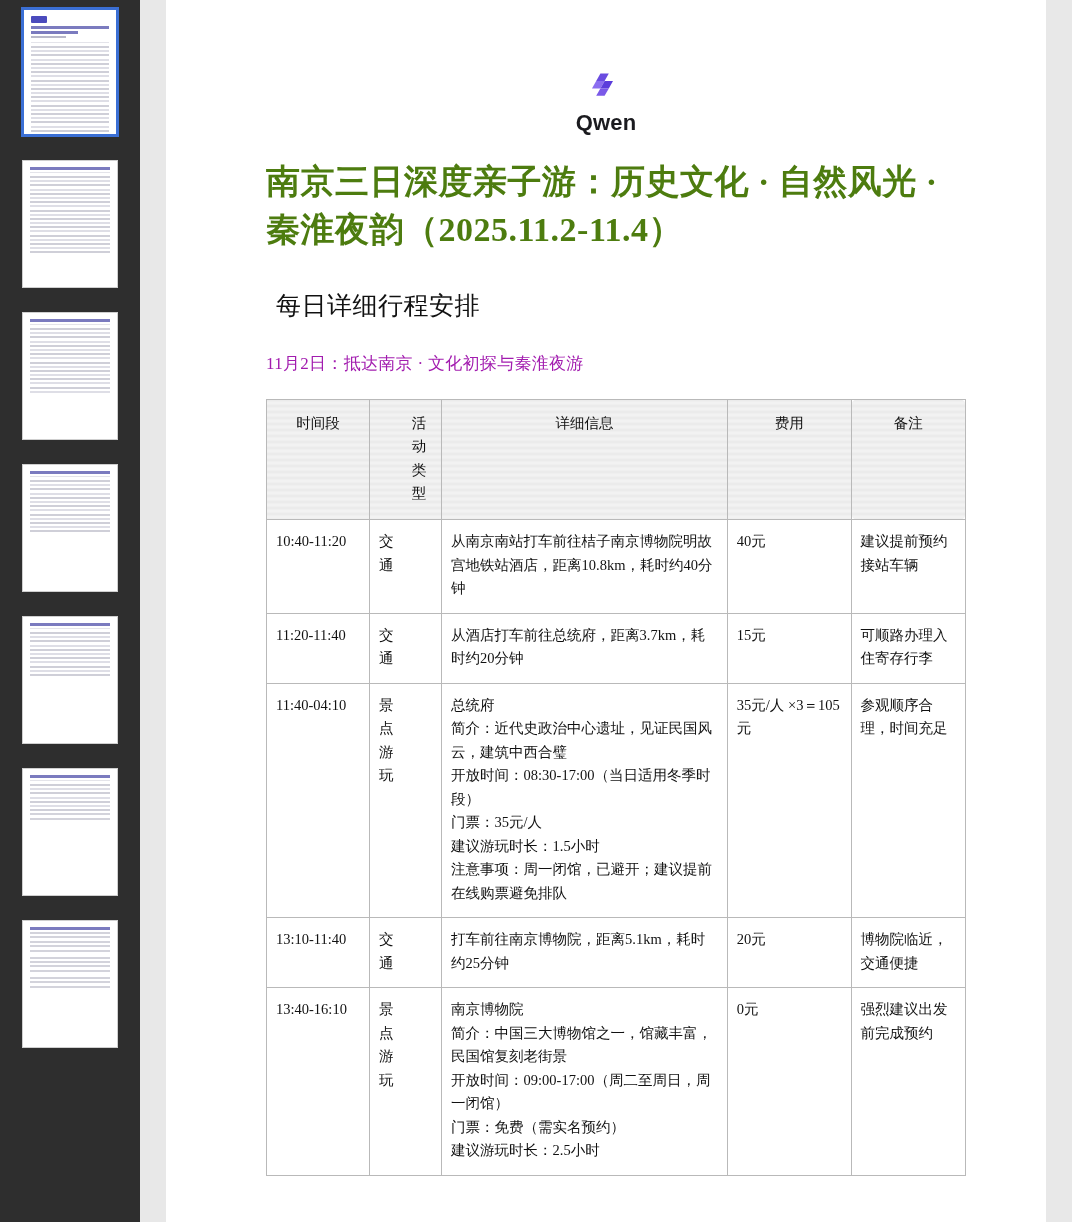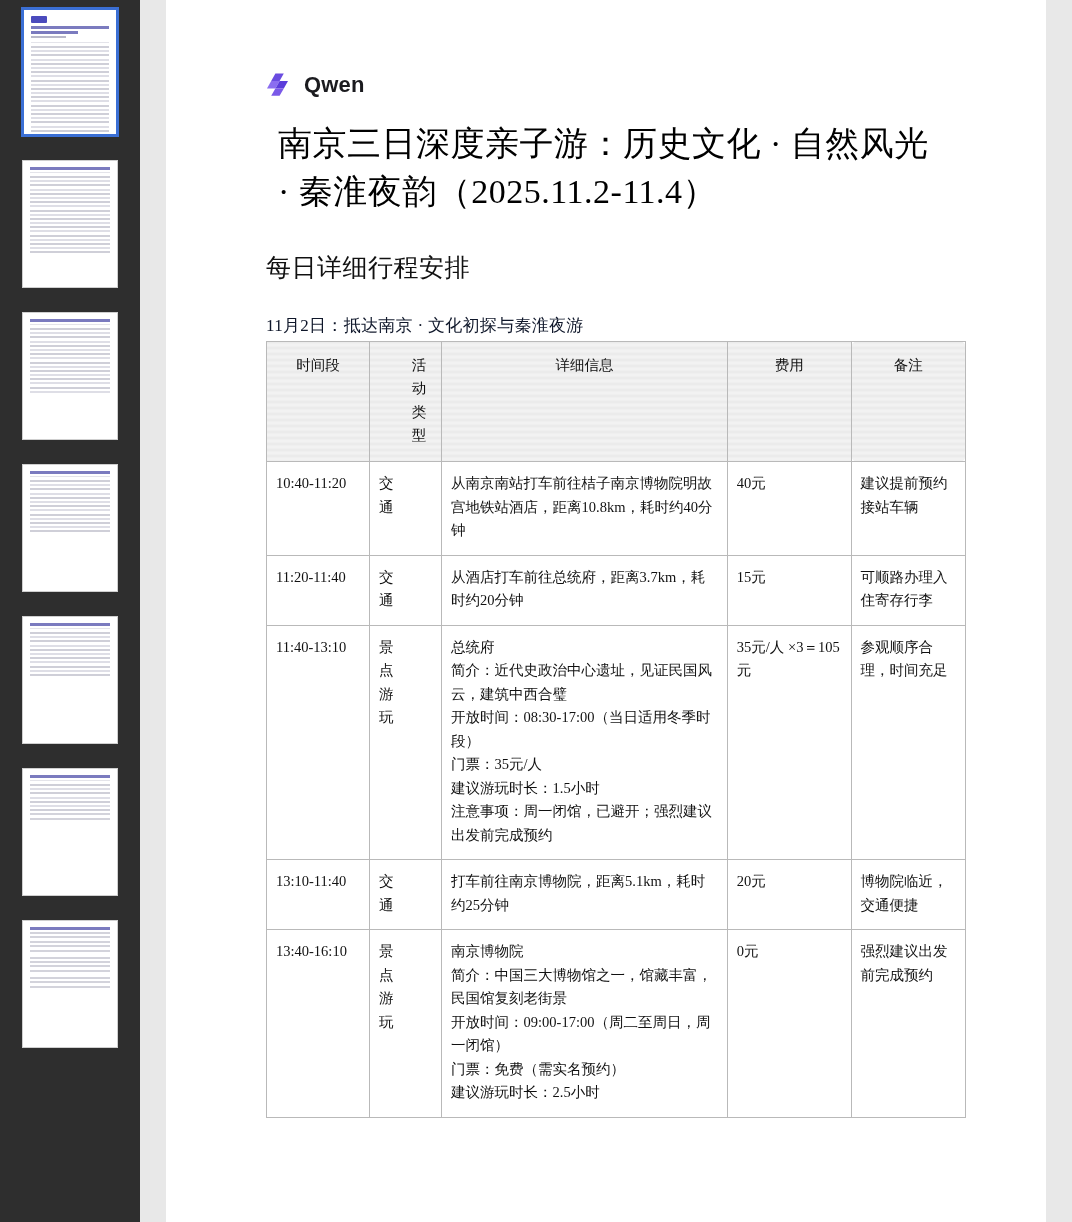--- a/index.html
+++ b/index.html
@@ -97,54 +97,55 @@
     width: 880px;
     min-height: 1222px;
     padding: 72px 100px 40px 100px;
     box-sizing: border-box;
   }
   .brand {
     display: flex;
     align-items: center;
     gap: 8px;
     margin-bottom: 22px;
+    flex-direction: column;
   }
   .brand-mark {
     width: 30px;
     height: 26px;
     position: relative;
     flex: 0 0 30px;
   }
   .brand-name {
     font-family: "Liberation Sans", sans-serif;
     font-size: 22px;
     font-weight: bold;
     color: #1b1b1f;
     letter-spacing: .2px;
   }
   h1.doc-title {
     font-size: 34px;
     line-height: 1.42;
-    font-weight: normal;
-    margin: 0 0 34px 12px;
-    color: #000000;
+    font-weight: bold;
+    margin: 0 0 34px 0;
+    color: #4d7c0f;
     letter-spacing: .5px;
   }
   h2.doc-h2 {
     font-size: 25px;
     font-weight: normal;
-    margin: 0 0 30px 0;
+    margin: 0 0 30px 10px;
     color: #111;
     letter-spacing: .5px;
   }
   h3.doc-h3 {
     font-size: 17px;
     font-weight: normal;
-    margin: 0 0 4px 0;
-    color: #0f172a;
+    margin: 0 0 24px 0;
+    color: #a21caf;
     letter-spacing: .3px;
   }
   table.itinerary {
     border-collapse: collapse;
     width: 700px;
     font-size: 14.5px;
     color: #111;
   }
   table.itinerary th,
   table.itinerary td {
@@ -381,34 +382,34 @@
                 <span>交</span>
                 <span>通</span>
               </td>
               <td>
                 <span class="detail-line">从酒店打车前往总统府，距离3.7km，耗时约20分钟</span>
               </td>
               <td>15元</td>
               <td>可顺路办理入住寄存行李</td>
             </tr>
             <tr>
-              <td class="cell-time">11:40-13:10</td>
+              <td class="cell-time">11:40-04:10</td>
               <td class="cell-type">
                 <span>景</span>
                 <span>点</span>
                 <span>游</span>
                 <span>玩</span>
               </td>
               <td>
                 <span class="detail-line">总统府</span>
                 <span class="detail-line">简介：近代史政治中心遗址，见证民国风云，建筑中西合璧</span>
                 <span class="detail-line">开放时间：08:30-17:00（当日适用冬季时段）</span>
                 <span class="detail-line">门票：35元/人</span>
                 <span class="detail-line">建议游玩时长：1.5小时</span>
-                <span class="detail-line">注意事项：周一闭馆，已避开；强烈建议出发前完成预约</span>
+                <span class="detail-line">注意事项：周一闭馆，已避开；建议提前在线购票避免排队</span>
               </td>
               <td>35元/人 ×3＝105元</td>
               <td>参观顺序合理，时间充足</td>
             </tr>
             <tr>
               <td class="cell-time">13:10-11:40</td>
               <td class="cell-type">
                 <span>交</span>
                 <span>通</span>
               </td>

